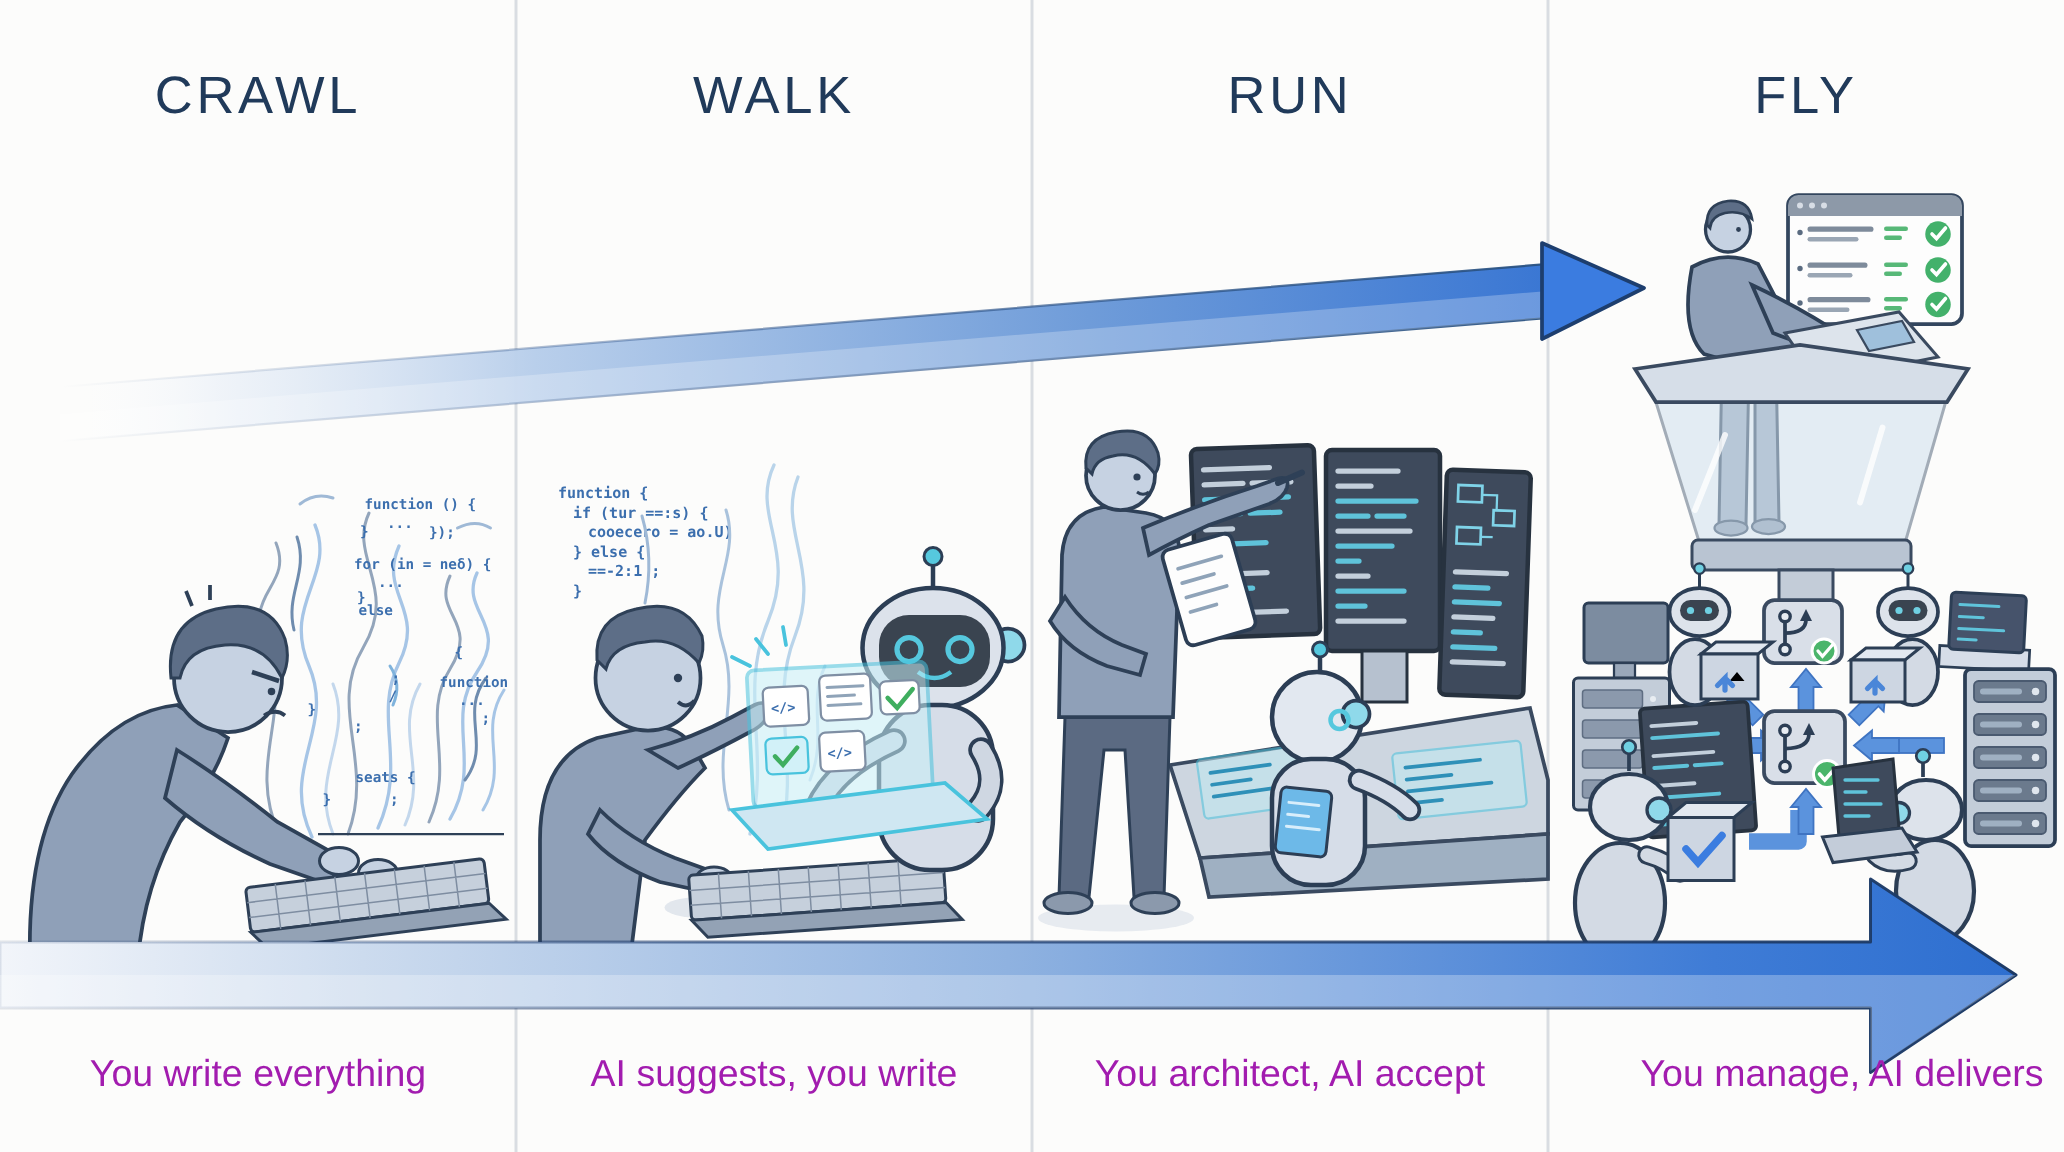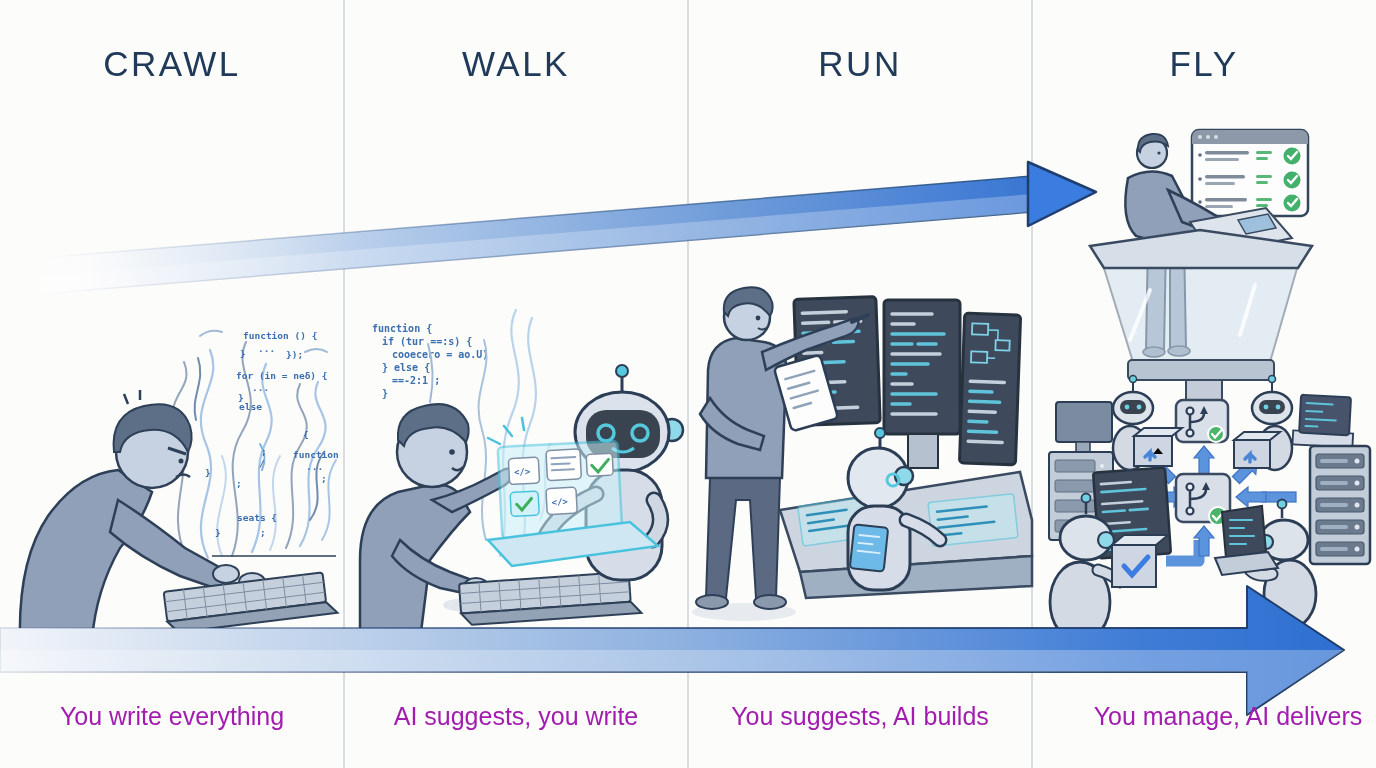--- a/index.html
+++ b/index.html
@@ -477,16 +477,16 @@
     </g>
   </svg>
 
   <div class="stage-title" style="left:0">CRAWL</div>
   <div class="stage-title" style="left:344px">WALK</div>
   <div class="stage-title" style="left:1032px">FLY</div>
   <div class="stage-title" style="left:688px">RUN</div>
 
   <div class="stage-caption" style="left:0">You write everything</div>
   <div class="stage-caption" style="left:344px">AI suggests, you write</div>
-  <div class="stage-caption" style="left:688px">You suggests, AI builds</div>
+  <div class="stage-caption" style="left:688px">You architect, AI accept</div>
   <div class="stage-caption" style="left:1056px">You manage, AI delivers</div>
 
 </div>
 
 </body></html>

